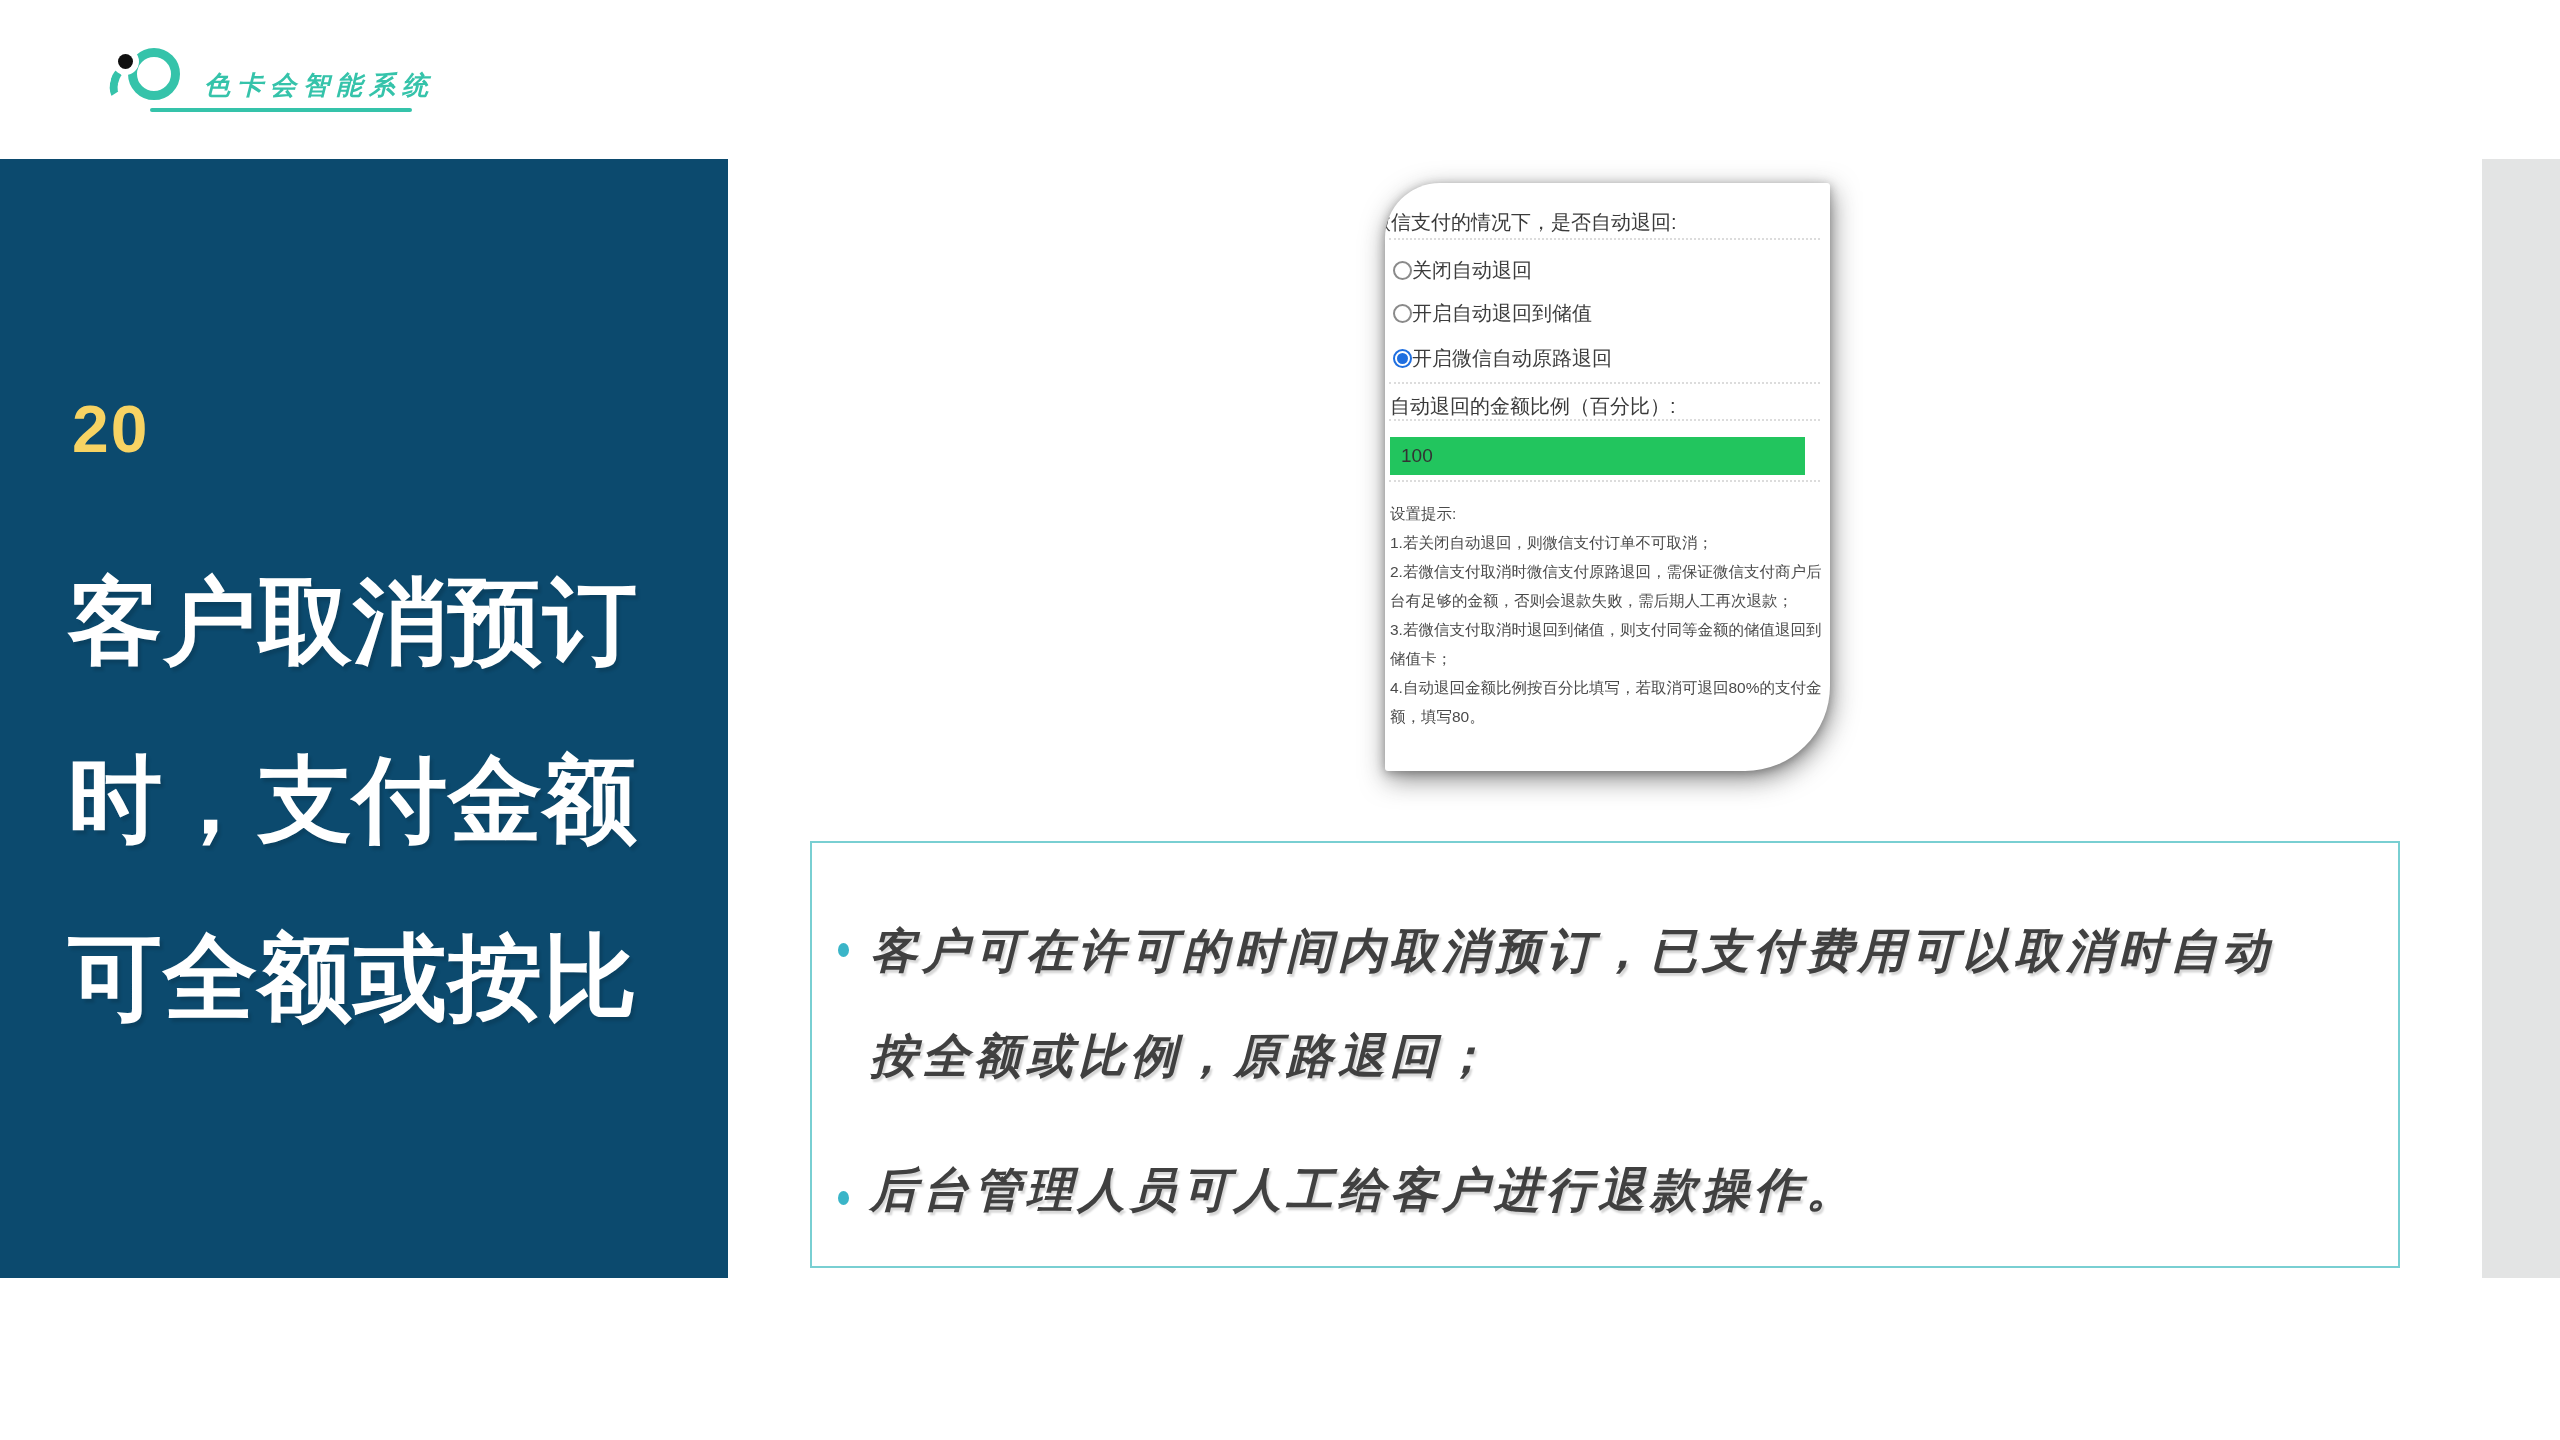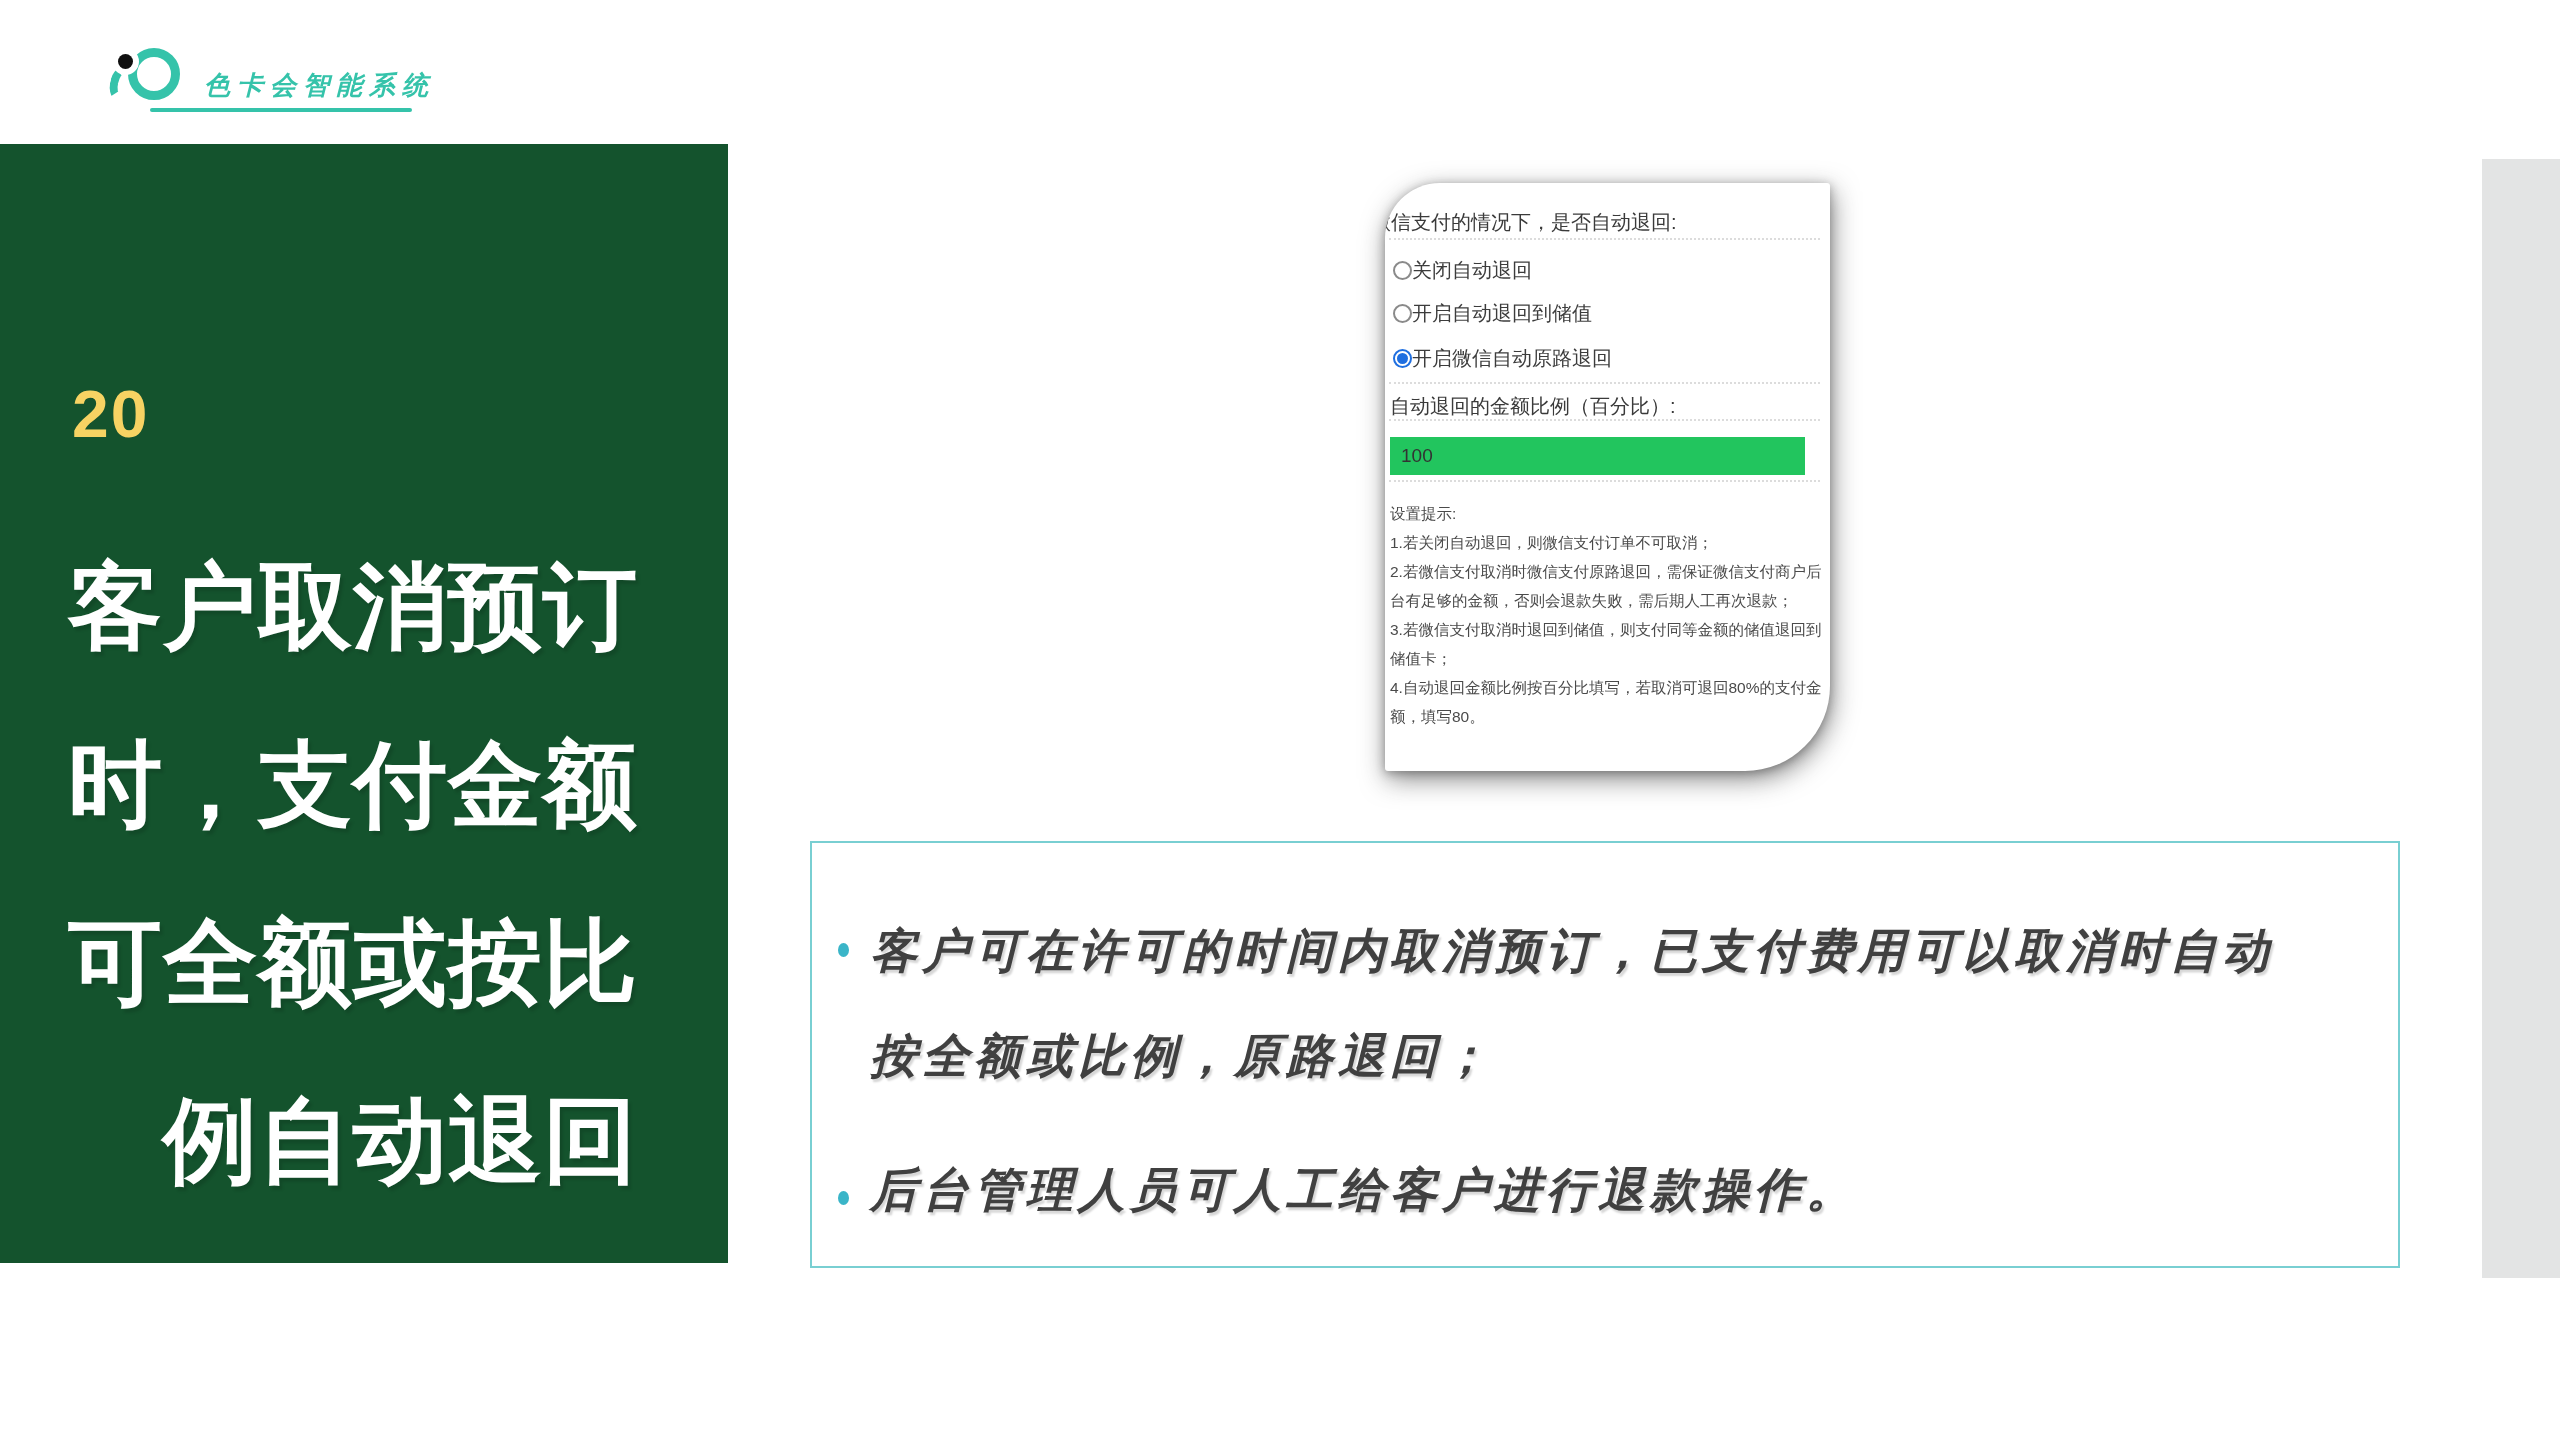--- a/index.html
+++ b/index.html
@@ -15,21 +15,21 @@
                border:8px solid transparent; border-left-color:#35c3aa; border-radius:50%;
                transform:rotate(12deg); }
   .logo-dot { position:absolute; left:14px; top:16px; width:15px; height:15px;
               background:#101010; border-radius:50%; box-shadow:0 0 0 6px #ffffff; }
   .logo-underline { position:absolute; left:46px; top:70px; width:262px; height:4px;
                     background:#35c3aa; border-radius:2px; }
   .logo-text { position:absolute; left:100px; top:30px; font-size:26px; font-weight:bold;
                font-style:italic; letter-spacing:7px; color:#35c3aa; white-space:nowrap; }
 
   
-  .panel { position:absolute; left:0; top:144px; width:728px; height:1119px; background:#14532d; }
+  .panel { position:absolute; left:0; top:159px; width:728px; height:1119px; background:#0c4a6e; }
   .panel-number { position:absolute; left:72px; top:232px; font-size:66px; font-weight:bold;
                   color:#f7d363; letter-spacing:2px; }
   .panel-title { position:absolute; left:68px; top:374px; font-size:94px; font-weight:bold;
                  color:#ffffff; line-height:178px; letter-spacing:1px; white-space:nowrap;
                  text-shadow:3px 4px 3px rgba(0,0,0,0.12);text-align:right; }
 
   
   .gray-strip { position:absolute; left:2482px; top:159px; width:78px; height:1119px; background:#e3e4e4; }
 
   
@@ -74,21 +74,20 @@
     <div class="logo-underline"></div>
     <div class="logo-text">色卡会智能系统</div>
   </div>
 
   <div class="panel">
     <div class="panel-number">20</div>
     <div class="panel-title">
       <div>客户取消预订</div>
       <div>时，支付金额</div>
       <div>可全额或按比</div>
-      <div>例自动退回</div>
     </div>
   </div>
 
   <div class="gray-strip"></div>
 
   <div class="card">
     <div class="hdr">微信支付的情况下，是否自动退回:</div>
     <div class="dotline dl1"></div>
 
     <div class="radio-row rr1">

